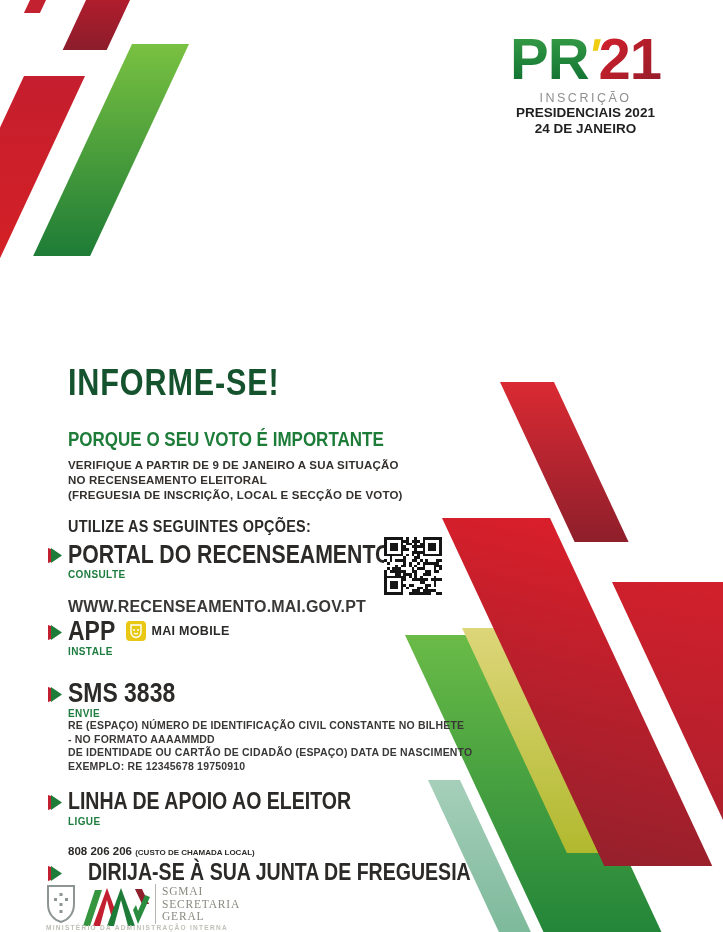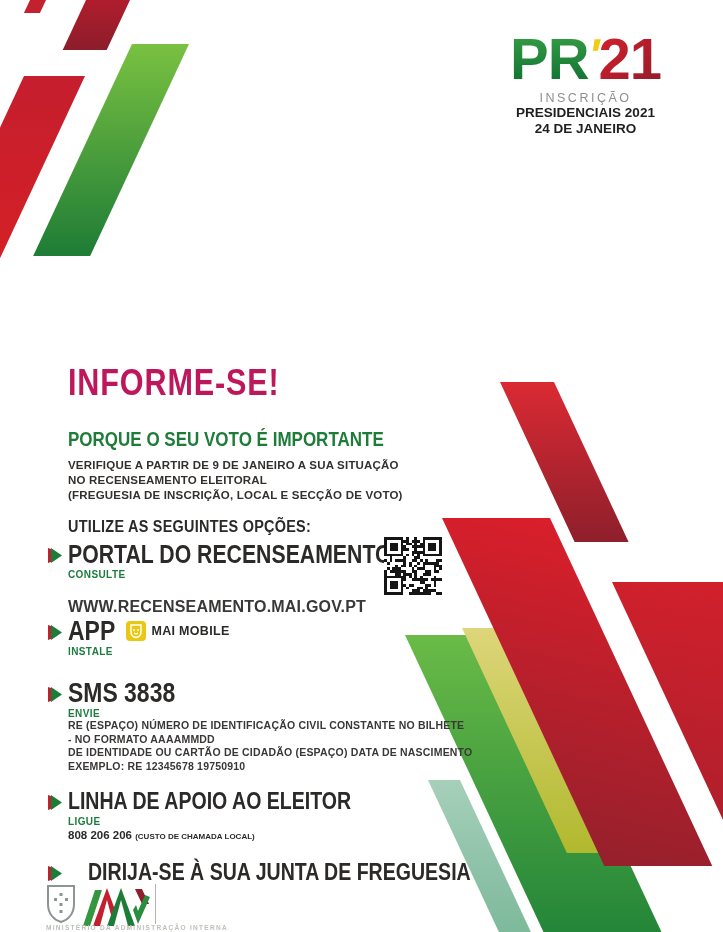--- a/index.html
+++ b/index.html
@@ -43,21 +43,21 @@
   .brand .sub2,.brand .sub3{font-size:13.5px;font-weight:bold;color:#1f1f1f;line-height:16px;}
 
   
   .headline{top:146px;left:66px;color:#2b2b2b;}
   .hl{font-weight:bold;font-size:64px;line-height:58px;letter-spacing:-1px;
       text-shadow:3px 3px 3px rgba(70,70,70,.45);}
   .hl .cond{transform:scaleX(.87);}
   .votar{font-weight:bold;font-size:106px;line-height:92px;letter-spacing:14px;
       text-shadow:4px 4px 4px rgba(70,70,70,.45);}
   .votar .cond{transform:scaleX(.92);}
-  .cta{top:362px;left:68px;color:#be185d;font-weight:bold;font-size:36px;letter-spacing:1px;}
+  .cta{top:362px;left:68px;color:#14532d;font-weight:bold;font-size:36px;letter-spacing:1px;}
 
   
   .intro{top:428px;left:68px;}
   .intro-title{color:#1e7c39;font-weight:bold;font-size:20px;}
   .intro-lines{margin-top:7px;color:#33302e;font-weight:bold;font-size:11.5px;line-height:15px;letter-spacing:.2px;}
   .opts-head{top:518px;left:68px;color:#2b2a28;font-weight:bold;font-size:16px;letter-spacing:.3px;}
 
   
   .opt{left:48px;display:flex;align-items:flex-start;}
   .arrow{flex:0 0 auto;margin:6px 5px 0 0;}
@@ -66,21 +66,21 @@
   .opt-small{color:#3a3837;font-weight:bold;font-size:10.5px;line-height:13.5px;letter-spacing:.2px;}
   .o-portal{top:541px;}
   .o-app{top:618px;}
   .o-sms{top:680px;}
   .o-phone{top:788px;justify-content:flex-end;}
   .o-junta{top:859px;gap:20px;}
   .url{font-size:16px;margin-top:20px;}
   .app-row{display:flex;align-items:center;}
   .app-ic{width:20px;height:20px;border-radius:4px;background:#e8c812;margin:0 6px 0 2px;display:inline-block;}
   .badge{color:#2b2a28;font-weight:bold;font-size:12.5px;letter-spacing:.3px;}
-  .phone-line{margin-top:2px;color:#2b2a28;font-weight:bold;font-size:11.5px;}
+  .phone-line{margin-top:18px;color:#2b2a28;font-weight:bold;font-size:11.5px;}
   .phone-note{font-size:8px;font-weight:bold;color:#2b2a28;}
   .qr{top:537px;left:384px;width:58px;height:58px;background:#fff;}
   .qr svg{width:58px;height:58px;display:block;}
 
   
   .footer{top:884px;left:46px;display:flex;align-items:flex-start;}
   .sep{width:1px;height:40px;background:#b5b5b0;margin:0 6px 0 4px;}
   .org{font-family:"Liberation Serif", serif;color:#8a8a80;font-size:11.5px;line-height:12.5px;letter-spacing:.8px;padding-top:1px;}
   .ministry{top:924px;left:46px;color:#c0c0b8;font-size:6.5px;letter-spacing:1.3px;font-weight:bold;}
 </style>
@@ -450,16 +450,21 @@
     <svg width="72" height="42" viewBox="0 0 72 42" style="margin-left:3px;">
       <polygon points="4,42 16,6 23,6 11,42" fill="#35963f"></polygon>
       <polygon points="14,42 28,4 42,42" fill="#c22031"></polygon>
       <polygon points="21,42 28,16 35,42" fill="#ffffff"></polygon>
       <polygon points="28,42 42,4 56,42" fill="#1e7c39"></polygon>
       <polygon points="35,42 42,16 49,42" fill="#ffffff"></polygon>
       <polygon points="56,5 63,5 70,20 63,20" fill="#8e1f2c"></polygon>
       <polygon points="54,26 59,40 71,13 66,11 59,27 57,21" fill="#2a8c3e"></polygon>
     </svg>
     <div class="sep"></div>
+    <div class="org">
+      <div>SGMAI</div>
+      <div>SECRETARIA</div>
+      <div>GERAL</div>
+    </div>
   </div>
   <div class="layer ministry">MINISTÉRIO DA ADMINISTRAÇÃO INTERNA</div>
 
 </div>
 
 </body></html>

